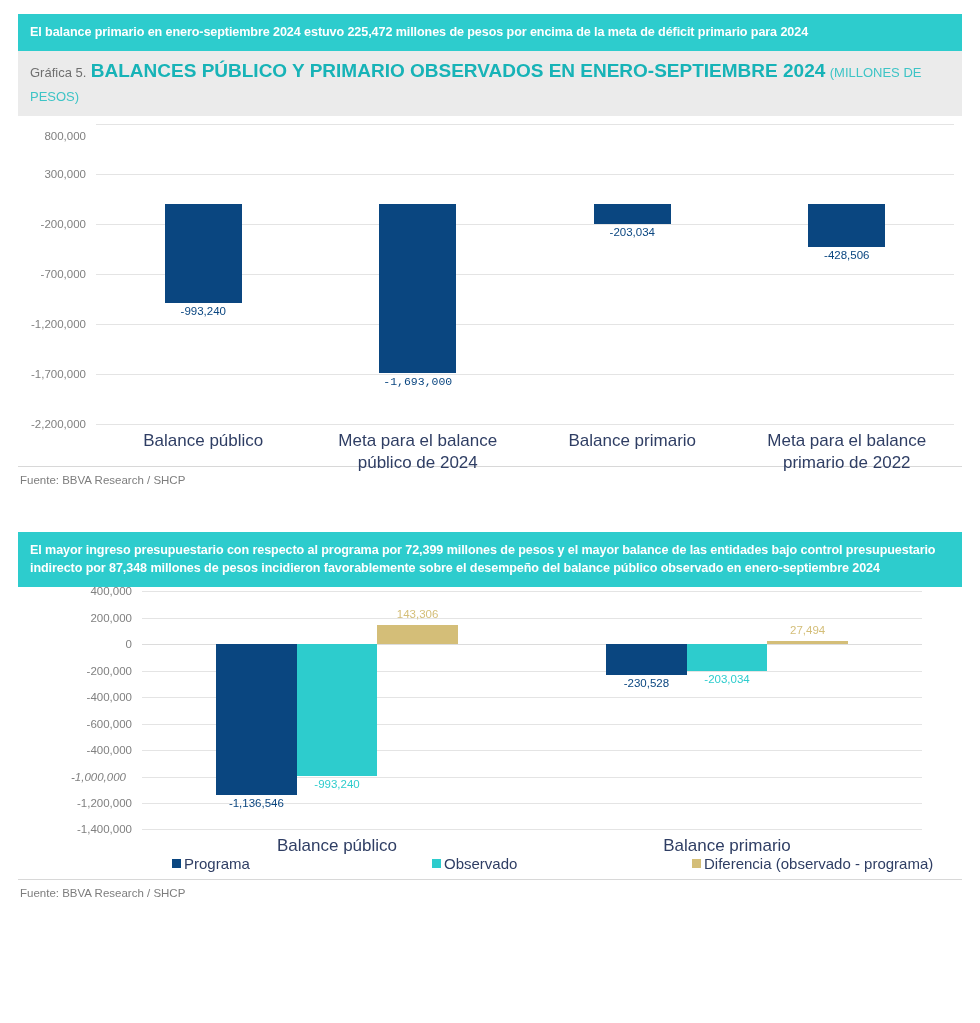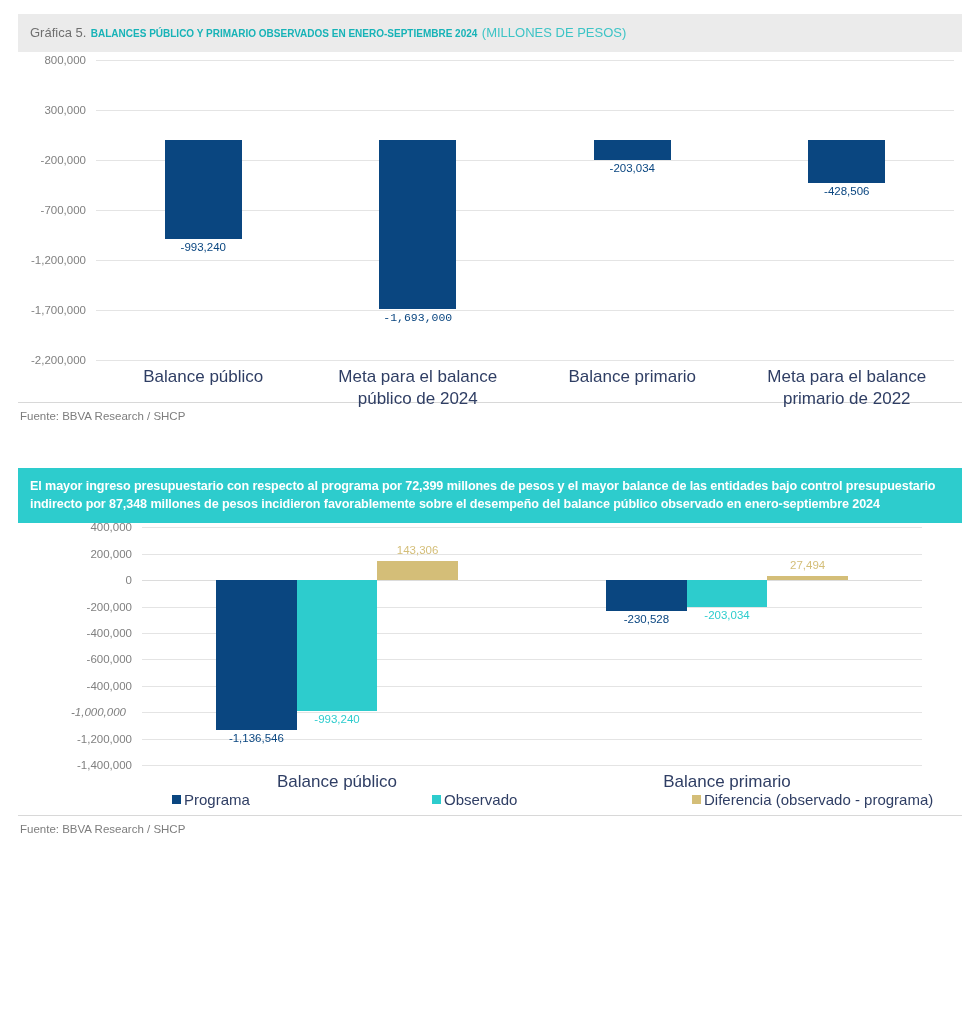--- a/index.html
+++ b/index.html
@@ -32,21 +32,21 @@
     padding: 7px 12px 8px 12px;
     line-height: 1.42;
   }
   .cap-num {
     color: #6f6f6f;
     font-size: 13px;
     font-weight: normal;
   }
   .cap-title {
     color: #17b3b7;
-    font-size: 10px;
+    font-size: 19px;
     font-weight: bold;
   }
   .cap-units {
     color: #3dc4c6;
     font-size: 13px;
     font-weight: normal;
   }
 
   
   .chart-area { position: relative; background: #fff; }
@@ -107,31 +107,32 @@
     color: #7d7d7d;
   }
 
   .gap { height: 46px; }
 </style>
 </head>
 <body>
 
 <div class="page">
 
+  <div class="banner">El balance primario en enero-septiembre 2024 estuvo 225,472 millones de pesos por encima de la meta de déficit primario para 2024</div>
 
   <div class="caption-bar">
     <span class="cap-num">Gráfica 5.</span>
     <span class="cap-title">BALANCES PÚBLICO Y PRIMARIO OBSERVADOS EN ENERO-SEPTIEMBRE 2024</span>
     <span class="cap-units">(MILLONES DE PESOS)</span>
   </div>
 
   <div class="chart-area" id="chart1-area">
     <div class="plot" id="chart1-plot" style="height:300px;margin-left:78px;margin-right:8px;margin-top:8px;">
         <div class="gridline" style="top: 0px;"></div>
-        <div class="ytick" style="top: 0px; right: 868px;">800,000</div>
+        <div class="ytick" style="top: 12px; right: 868px;">800,000</div>
         <div class="gridline" style="top: 50px;"></div>
         <div class="ytick" style="top: 50px; right: 868px;">300,000</div>
         <div class="gridline" style="top: 100px;"></div>
         <div class="ytick" style="top: 100px; right: 868px;">-200,000</div>
         <div class="gridline" style="top: 150px;"></div>
         <div class="ytick" style="top: 150px; right: 868px;">-700,000</div>
         <div class="gridline" style="top: 200px;"></div>
         <div class="ytick" style="top: 200px; right: 868px;">-1,200,000</div>
         <div class="gridline" style="top: 250px;"></div>
         <div class="ytick" style="top: 250px; right: 868px;">-1,700,000</div>

